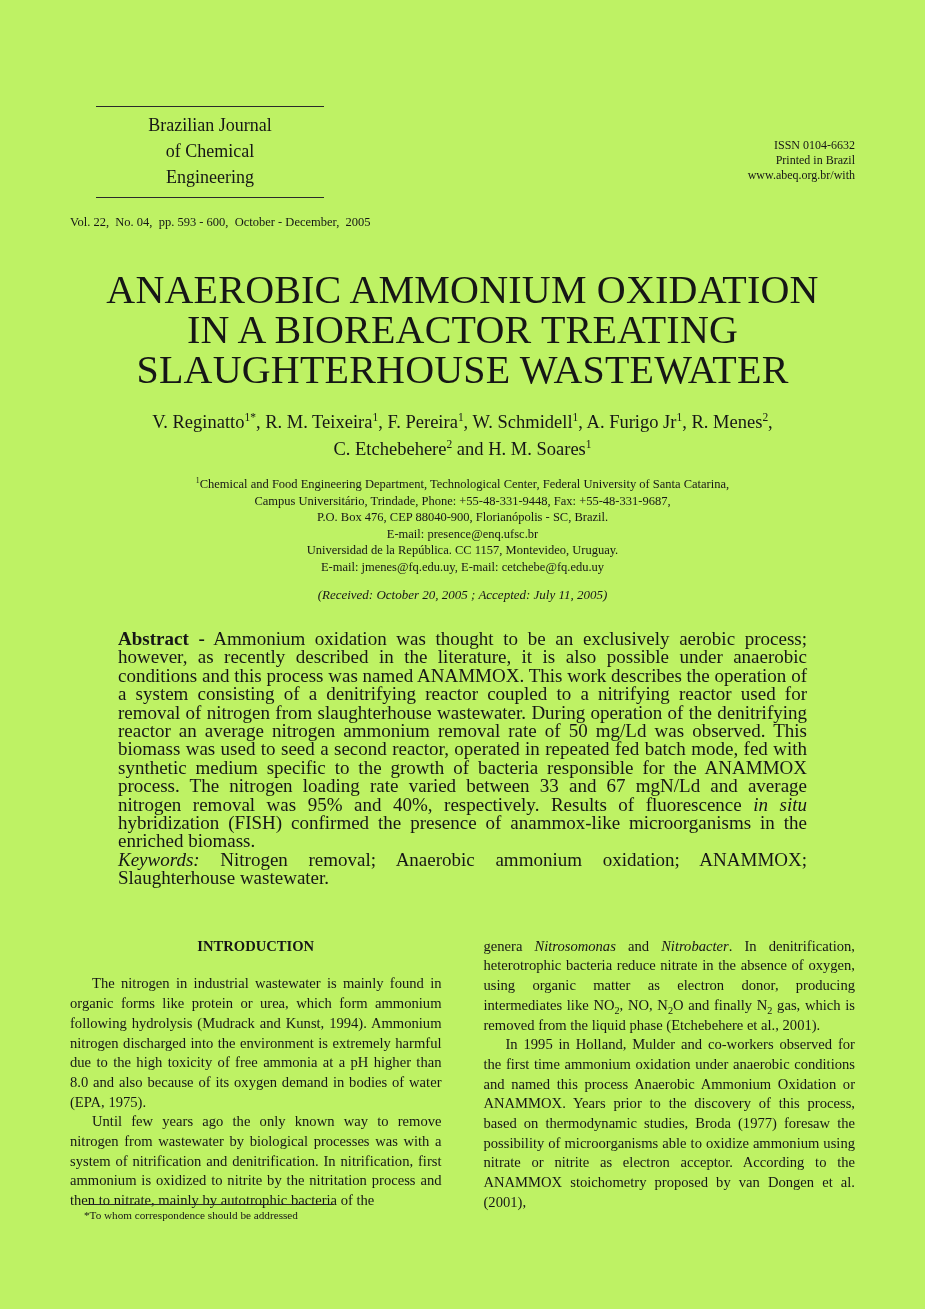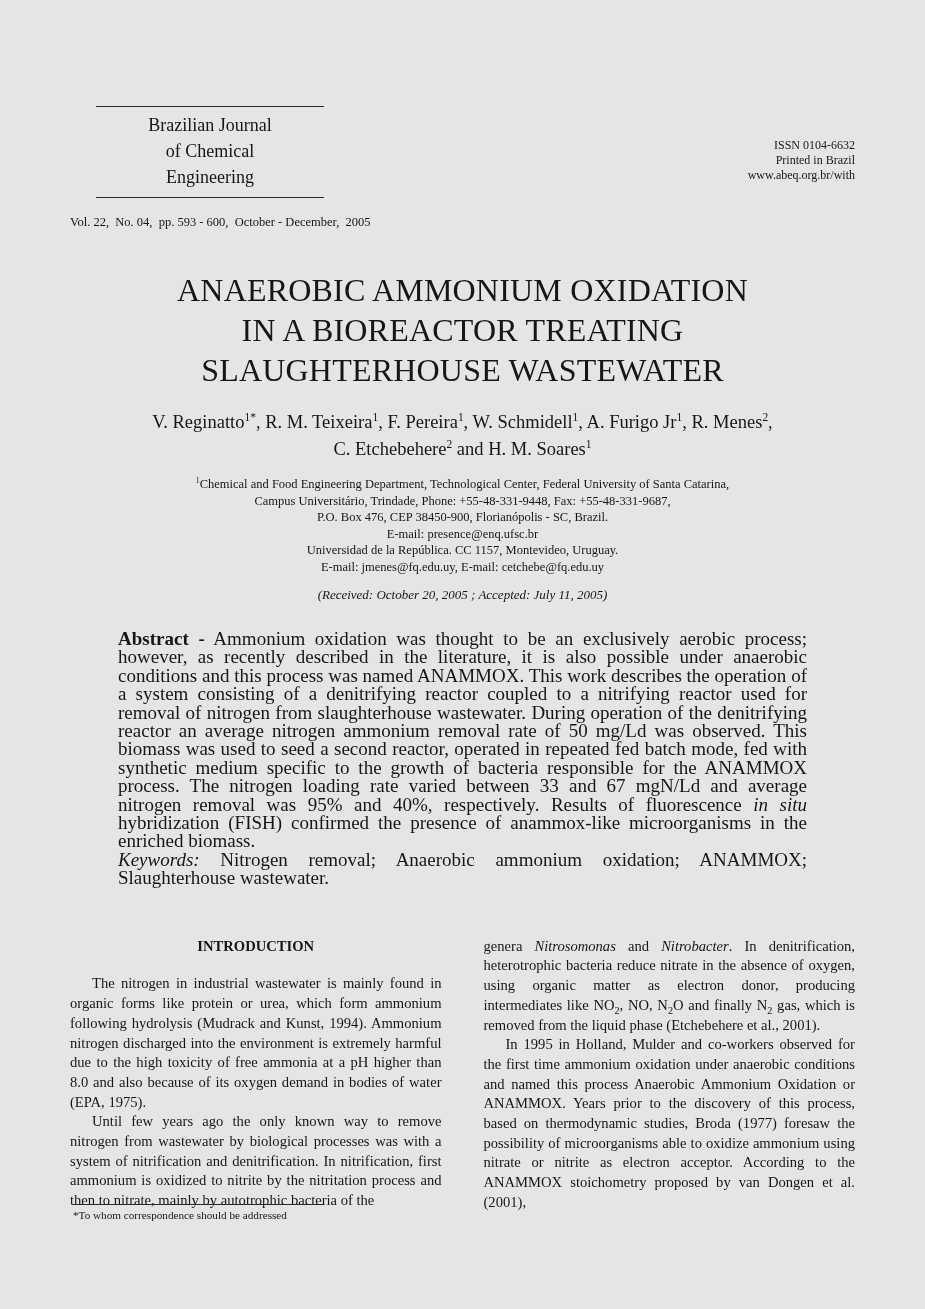--- a/index.html
+++ b/index.html
@@ -7,21 +7,21 @@
   body {
     font-family: "Liberation Serif", serif;
     color: #161616;
     -webkit-font-smoothing: antialiased;
   }
   .page {
     position: relative;
     width: 925px;
     height: 1309px;
     margin: 0 auto;
-    background: #e5e5e5;
+    background: #bef264;
     padding: 0 70px;
     overflow: hidden;
   }
   
   .masthead {
     display: flex;
     justify-content: space-between;
     align-items: flex-start;
     padding-top: 106px;
   }
@@ -40,21 +40,21 @@
   }
   .vol-line {
     font-size: 12.5px;
     margin-top: 17px;
     white-space: pre-wrap;
   }
   
   .title {
     margin-top: 40px;
     text-align: center;
-    font-size: 32px;
+    font-size: 40px;
     font-weight: normal;
     line-height: 40px;
     letter-spacing: 0.2px;
   }
   .authors {
     margin-top: 19px;
     text-align: center;
     font-size: 18.5px;
     line-height: 27px;
   }
@@ -94,21 +94,21 @@
     font-weight: bold;
     font-size: 14.6px;
     margin-bottom: 18px;
   }
   .col p.indent { text-indent: 22px; }
   sup { font-size: 62%; line-height: 0; vertical-align: super; }
   sub { font-size: 70%; line-height: 0; vertical-align: sub; }
   
   .footnote {
     position: absolute;
-    left: 73px;
+    left: 84px;
     bottom: 88px;
     font-size: 11.2px;
   }
   .footnote-rule {
     width: 250px;
     border-top: 1px solid #2a2a2a;
     margin-bottom: 4px;
   }
 </style>
 </head>
@@ -142,21 +142,21 @@
   </h1>
 
   <div class="authors">
     <div>V. Reginatto<sup>1*</sup>, R. M. Teixeira<sup>1</sup>, F. Pereira<sup>1</sup>, W. Schmidell<sup>1</sup>, A. Furigo Jr<sup>1</sup>, R. Menes<sup>2</sup>,</div>
     <div>C. Etchebehere<sup>2</sup> and H. M. Soares<sup>1</sup></div>
   </div>
 
   <div class="affiliations">
     <div><sup>1</sup>Chemical and Food Engineering Department, Technological Center, Federal University of Santa Catarina,</div>
     <div>Campus Universitário, Trindade, Phone: +55-48-331-9448, Fax: +55-48-331-9687,</div>
-    <div>P.O. Box 476, CEP 38450-900, Florianópolis - SC, Brazil.</div>
+    <div>P.O. Box 476, CEP 88040-900, Florianópolis - SC, Brazil.</div>
     <div>E-mail: presence@enq.ufsc.br</div>
     <div>Universidad de la República. CC 1157, Montevideo, Uruguay.</div>
     <div>E-mail: jmenes@fq.edu.uy, E-mail: cetchebe@fq.edu.uy</div>
   </div>
 
   <div class="received">(Received: October 20, 2005 ; Accepted: July 11, 2005)</div>
 
   <div class="abstract">
     <p><b>Abstract -</b> Ammonium oxidation was thought to be an exclusively aerobic process; however, as recently described in the literature, it is also possible under anaerobic conditions and this process was named ANAMMOX. This work describes the operation of a system consisting of a denitrifying reactor coupled to a nitrifying reactor used for removal of nitrogen from slaughterhouse wastewater. During operation of the denitrifying reactor an average nitrogen ammonium removal rate of 50 mg/Ld was observed. This biomass was used to seed a second reactor, operated in repeated fed batch mode, fed with synthetic medium specific to the growth of bacteria responsible for the ANAMMOX process. The nitrogen loading rate varied between 33 and 67 mgN/Ld and average nitrogen removal was 95% and 40%, respectively. Results of fluorescence <i>in situ</i> hybridization (FISH) confirmed the presence of anammox-like microorganisms in the enriched biomass.</p>
     <p><i>Keywords:</i> Nitrogen removal; Anaerobic ammonium oxidation; ANAMMOX; Slaughterhouse wastewater.</p>

